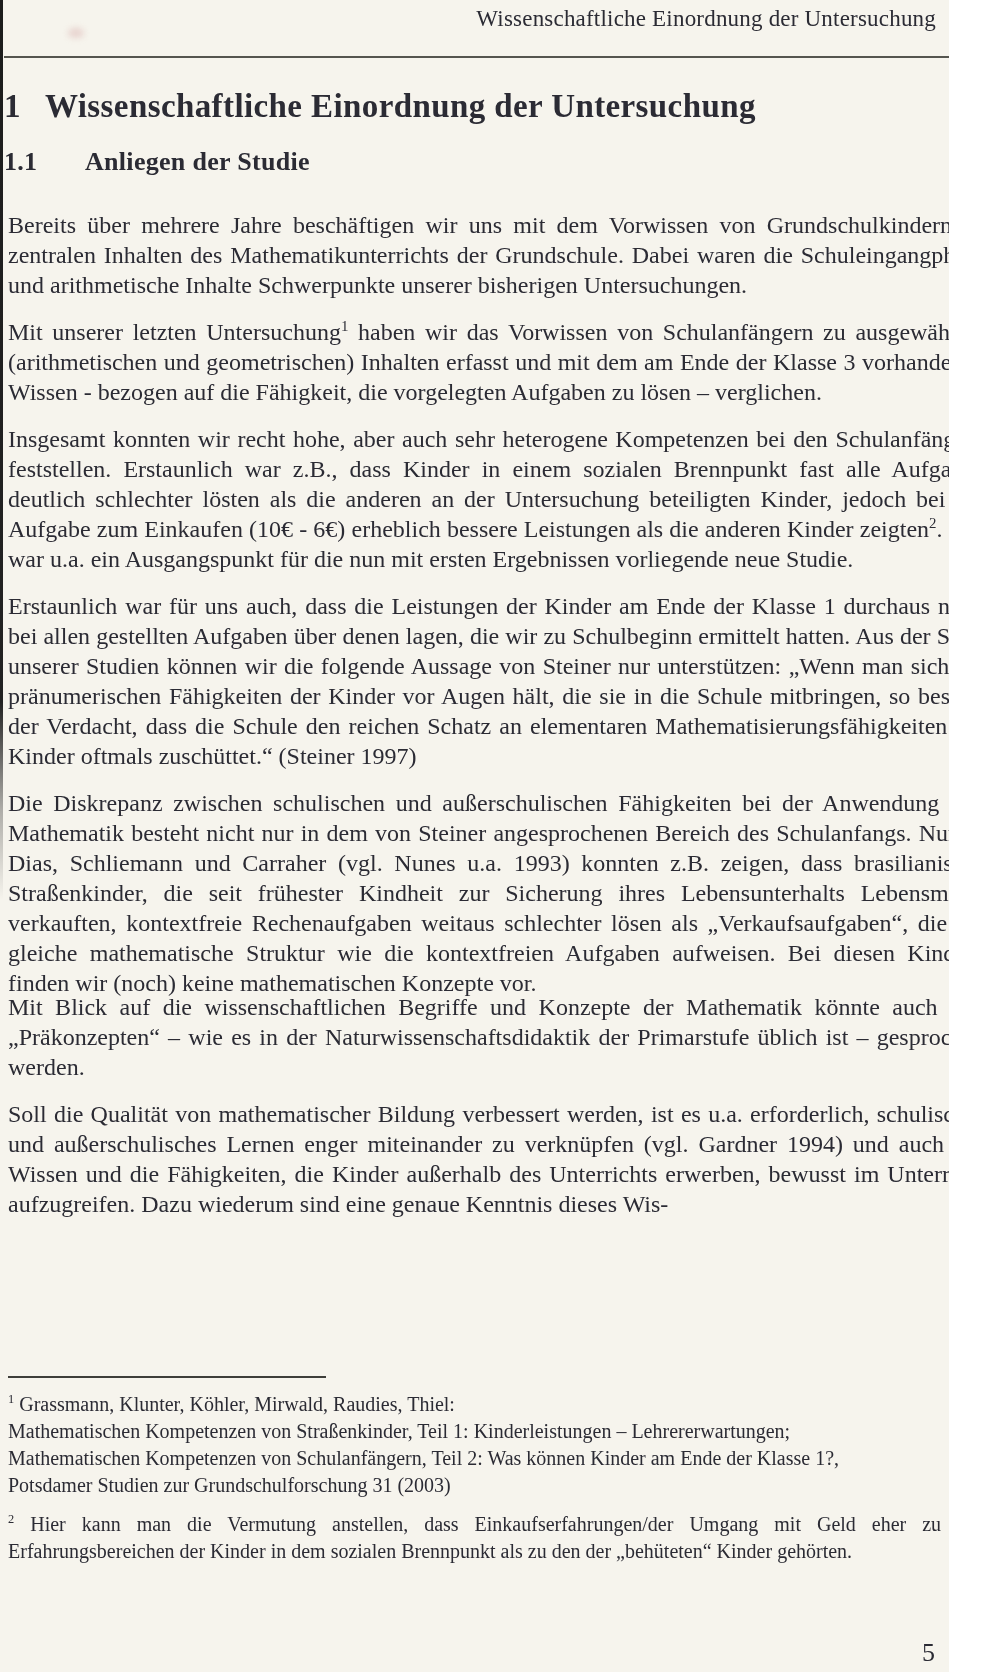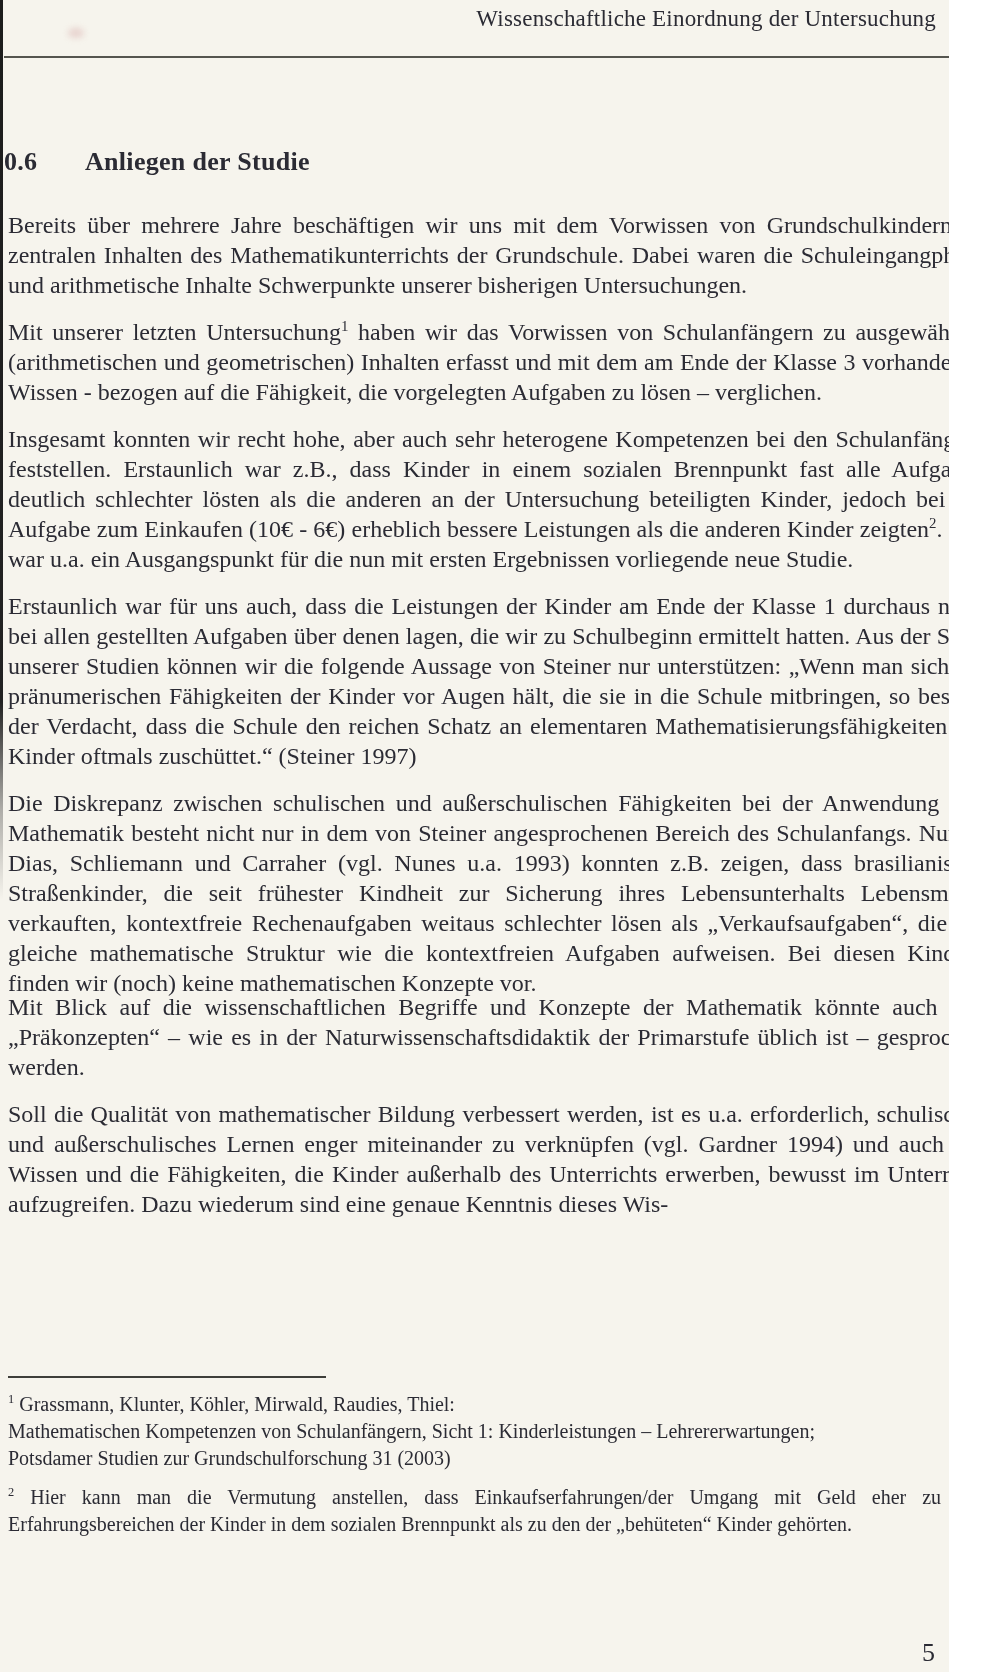--- a/index.html
+++ b/index.html
@@ -99,40 +99,44 @@
 <body>
 
 <div class="page">
 
   <div class="edge-strip"></div>
   <div class="smudge"></div>
 
   <div class="running-head">Wissenschaftliche Einordnung der Untersuchung</div>
   <div class="header-rule"></div>
 
+  <div class="h1">
+    <span class="num">1</span><span>Wissenschaftliche Einordnung der Untersuchung</span>
+  </div>
 
   <div class="h2">
-    <span class="num">0.6</span><span>Anliegen der Studie</span>
+    <span class="num">1.1</span><span>Anliegen der Studie</span>
   </div>
 
   <div class="body-text">
     <p>Bereits über mehrere Jahre beschäftigen wir uns mit dem Vorwissen von Grundschulkindern zu zentralen Inhalten des Mathematikunterrichts der Grundschule. Dabei waren die Schuleingangphase und arithmetische Inhalte Schwerpunkte unserer bisherigen Untersuchungen.</p>
     <p><span>Mit unserer letzten Untersuchung</span><sup class="fnref">1</sup> <span>haben wir das Vorwissen von Schulanfängern zu ausgewählten (arithmetischen und geometrischen) Inhalten erfasst und mit dem am Ende der Klasse 3 vorhandenen Wissen - bezogen auf die Fähigkeit, die vorgelegten Aufgaben zu lösen – verglichen.</span></p>
     <p><span>Insgesamt konnten wir recht hohe, aber auch sehr heterogene Kompetenzen bei den Schulanfängern feststellen. Erstaunlich war z.B., dass Kinder in einem sozialen Brennpunkt fast alle Aufgaben deutlich schlechter lösten als die anderen an der Untersuchung beteiligten Kinder, jedoch bei der Aufgabe zum Einkaufen (10€ - 6€) erheblich bessere Leistungen als die anderen Kinder zeigten</span><sup class="fnref">2</sup><span>. Das war u.a. ein Ausgangspunkt für die nun mit ersten Ergebnissen vorliegende neue Studie.</span></p>
     <p>Erstaunlich war für uns auch, dass die Leistungen der Kinder am Ende der Klasse 1 durchaus nicht bei allen gestellten Aufgaben über denen lagen, die wir zu Schulbeginn ermittelt hatten. Aus der Sicht unserer Studien können wir die folgende Aussage von Steiner nur unterstützen: „Wenn man sich die pränumerischen Fähigkeiten der Kinder vor Augen hält, die sie in die Schule mitbringen, so besteht der Verdacht, dass die Schule den reichen Schatz an elementaren Mathematisierungsfähigkeiten der Kinder oftmals zuschüttet.“ (Steiner 1997)</p>
     <p class="tight-after">Die Diskrepanz zwischen schulischen und außerschulischen Fähigkeiten bei der Anwendung von Mathematik besteht nicht nur in dem von Steiner angesprochenen Bereich des Schulanfangs. Nunes, Dias, Schliemann und Carraher (vgl. Nunes u.a. 1993) konnten z.B. zeigen, dass brasilianische Straßenkinder, die seit frühester Kindheit zur Sicherung ihres Lebensunterhalts Lebensmittel verkauften, kontextfreie Rechenaufgaben weitaus schlechter lösen als „Verkaufsaufgaben“, die die gleiche mathematische Struktur wie die kontextfreien Aufgaben aufweisen. Bei diesen Kindern finden wir (noch) keine mathematischen Konzepte vor.</p>
     <p class="tight-before">Mit Blick auf die wissenschaftlichen Begriffe und Konzepte der Mathematik könnte auch von „Präkonzepten“ – wie es in der Naturwissenschaftsdidaktik der Primarstufe üblich ist – gesprochen werden.</p>
     <p>Soll die Qualität von mathematischer Bildung verbessert werden, ist es u.a. erforderlich, schulisches und außerschulisches Lernen enger miteinander zu verknüpfen (vgl. Gardner 1994) und auch das Wissen und die Fähigkeiten, die Kinder außerhalb des Unterrichts erwerben, bewusst im Unterricht aufzugreifen. Dazu wiederum sind eine genaue Kenntnis dieses Wis-</p>
   </div>
 
   <div class="footnotes">
     <div class="fn-rule"></div>
     <div class="fn1">
       <div><sup class="fnref">1</sup> <span>Grassmann, Klunter, Köhler, Mirwald, Raudies, Thiel:</span></div>
-      <div>Mathematischen Kompetenzen von Schulanfängern, Sicht 1: Kinderleistungen – Lehrererwartungen;</div>
+      <div>Mathematischen Kompetenzen von Straßenkinder, Teil 1: Kinderleistungen – Lehrererwartungen;</div>
+      <div>Mathematischen Kompetenzen von Schulanfängern, Teil 2: Was können Kinder am Ende der Klasse 1?,</div>
       <div>Potsdamer Studien zur Grundschulforschung 31 (2003)</div>
     </div>
     <div class="fn2">
       <sup class="fnref">2</sup> <span>Hier kann man die Vermutung anstellen, dass Einkaufserfahrungen/der Umgang mit Geld eher zu den Erfahrungsbereichen der Kinder in dem sozialen Brennpunkt als zu den der „behüteten“ Kinder gehörten.</span>
     </div>
   </div>
 
   <div class="page-number">5</div>
 
 </div>

